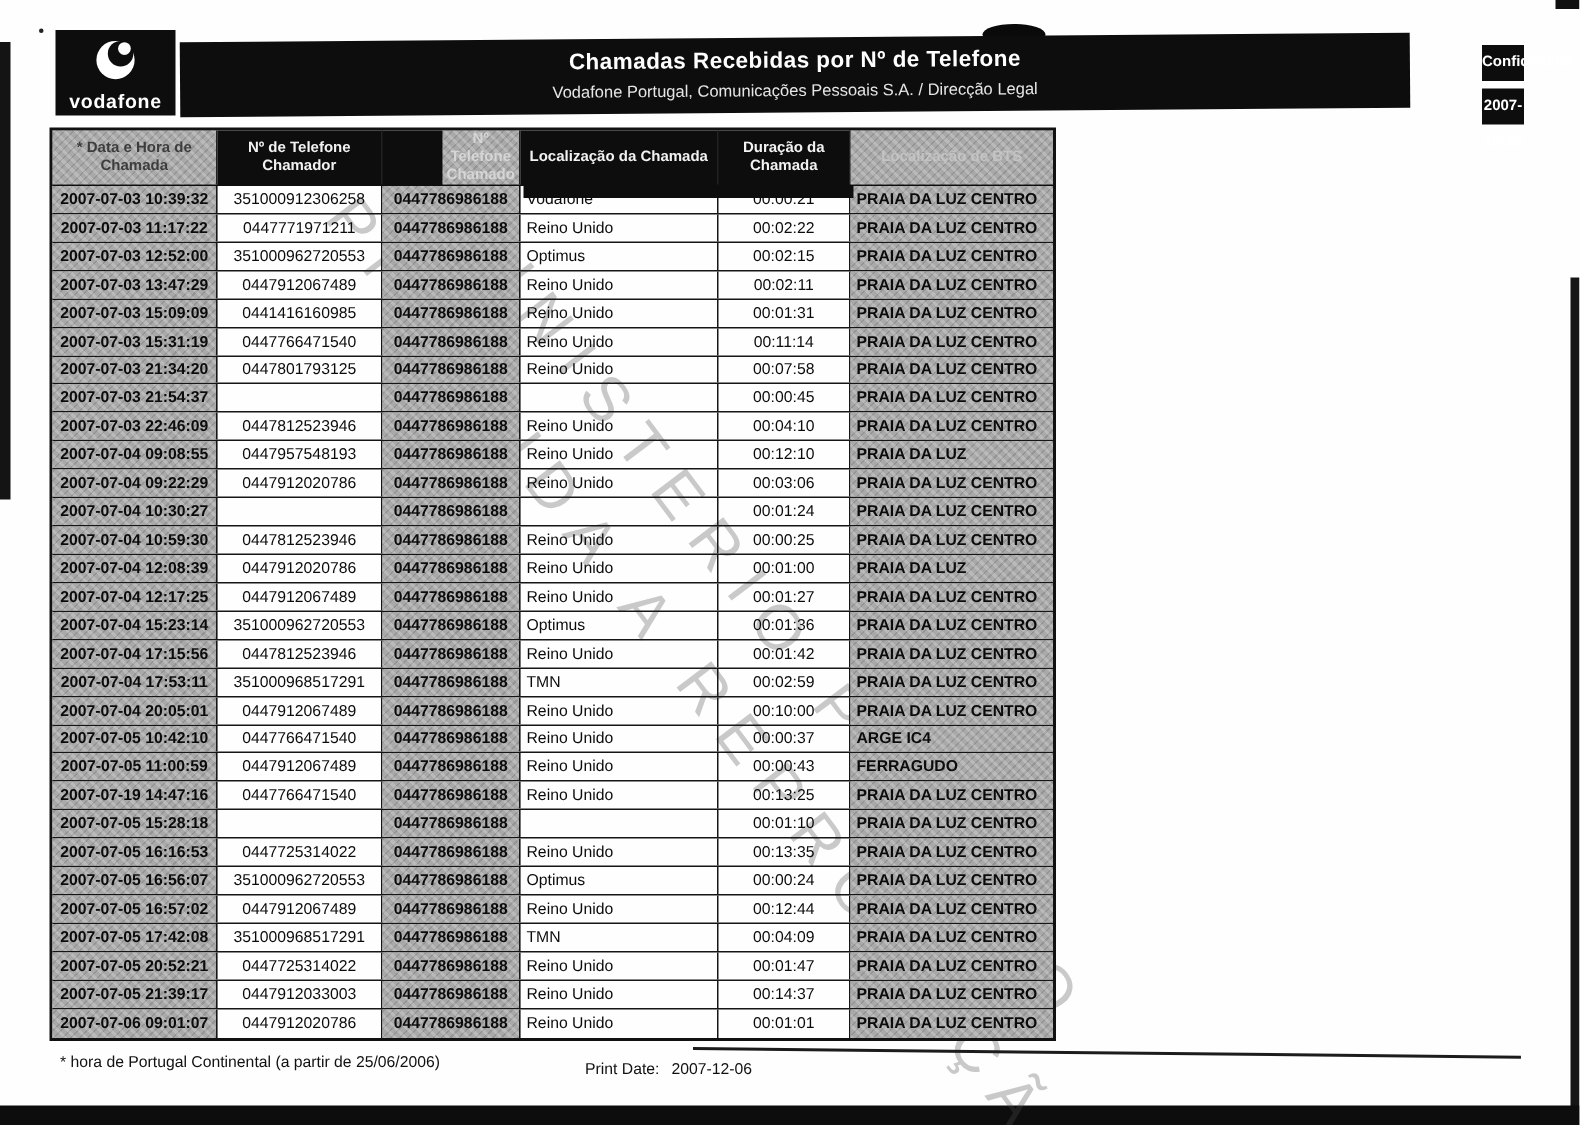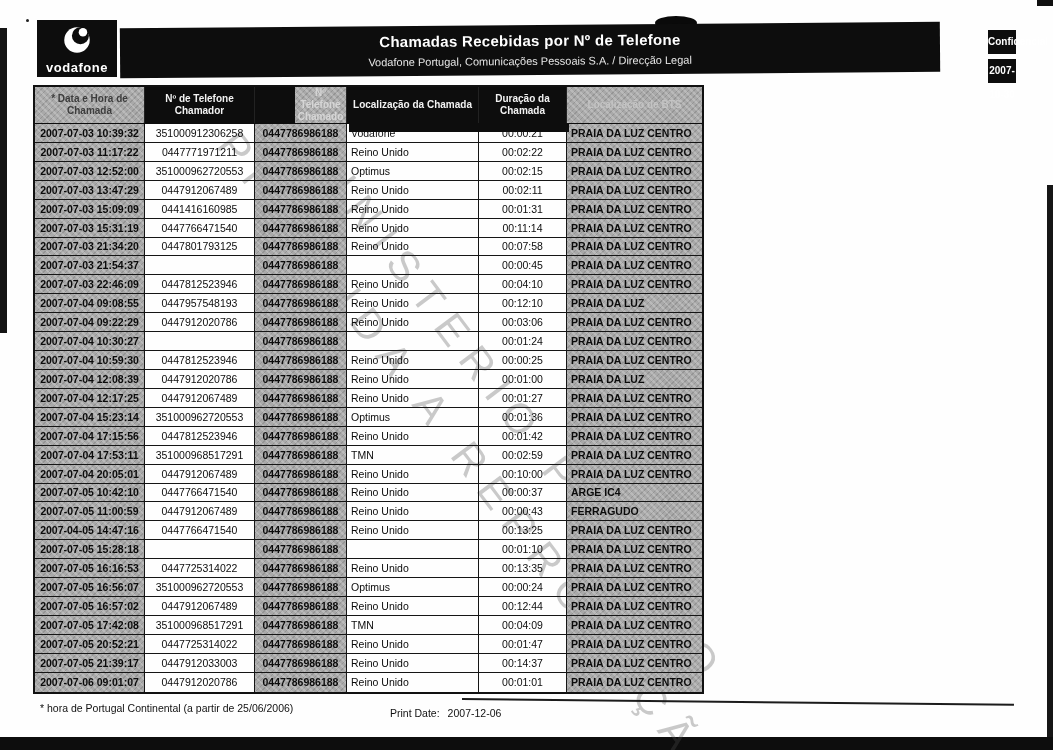--- a/index.html
+++ b/index.html
@@ -280,21 +280,21 @@
   </div>
         <div class="tr">
     <div class="td hl">2007-07-05 11:00:59</div>
     <div class="td">0447912067489</div>
     <div class="td hl">0447786986188</div>
     <div class="td left">Reino Unido</div>
     <div class="td">00:00:43</div>
     <div class="td hl left">FERRAGUDO</div>
   </div>
         <div class="tr">
-    <div class="td hl">2007-04-05 14:47:16</div>
+    <div class="td hl">2007-07-19 14:47:16</div>
     <div class="td">0447766471540</div>
     <div class="td hl">0447786986188</div>
     <div class="td left">Reino Unido</div>
     <div class="td">00:13:25</div>
     <div class="td hl left">PRAIA DA LUZ CENTRO</div>
   </div>
         <div class="tr">
     <div class="td hl">2007-07-05 15:28:18</div>
     <div class="td"></div>
     <div class="td hl">0447786986188</div>

